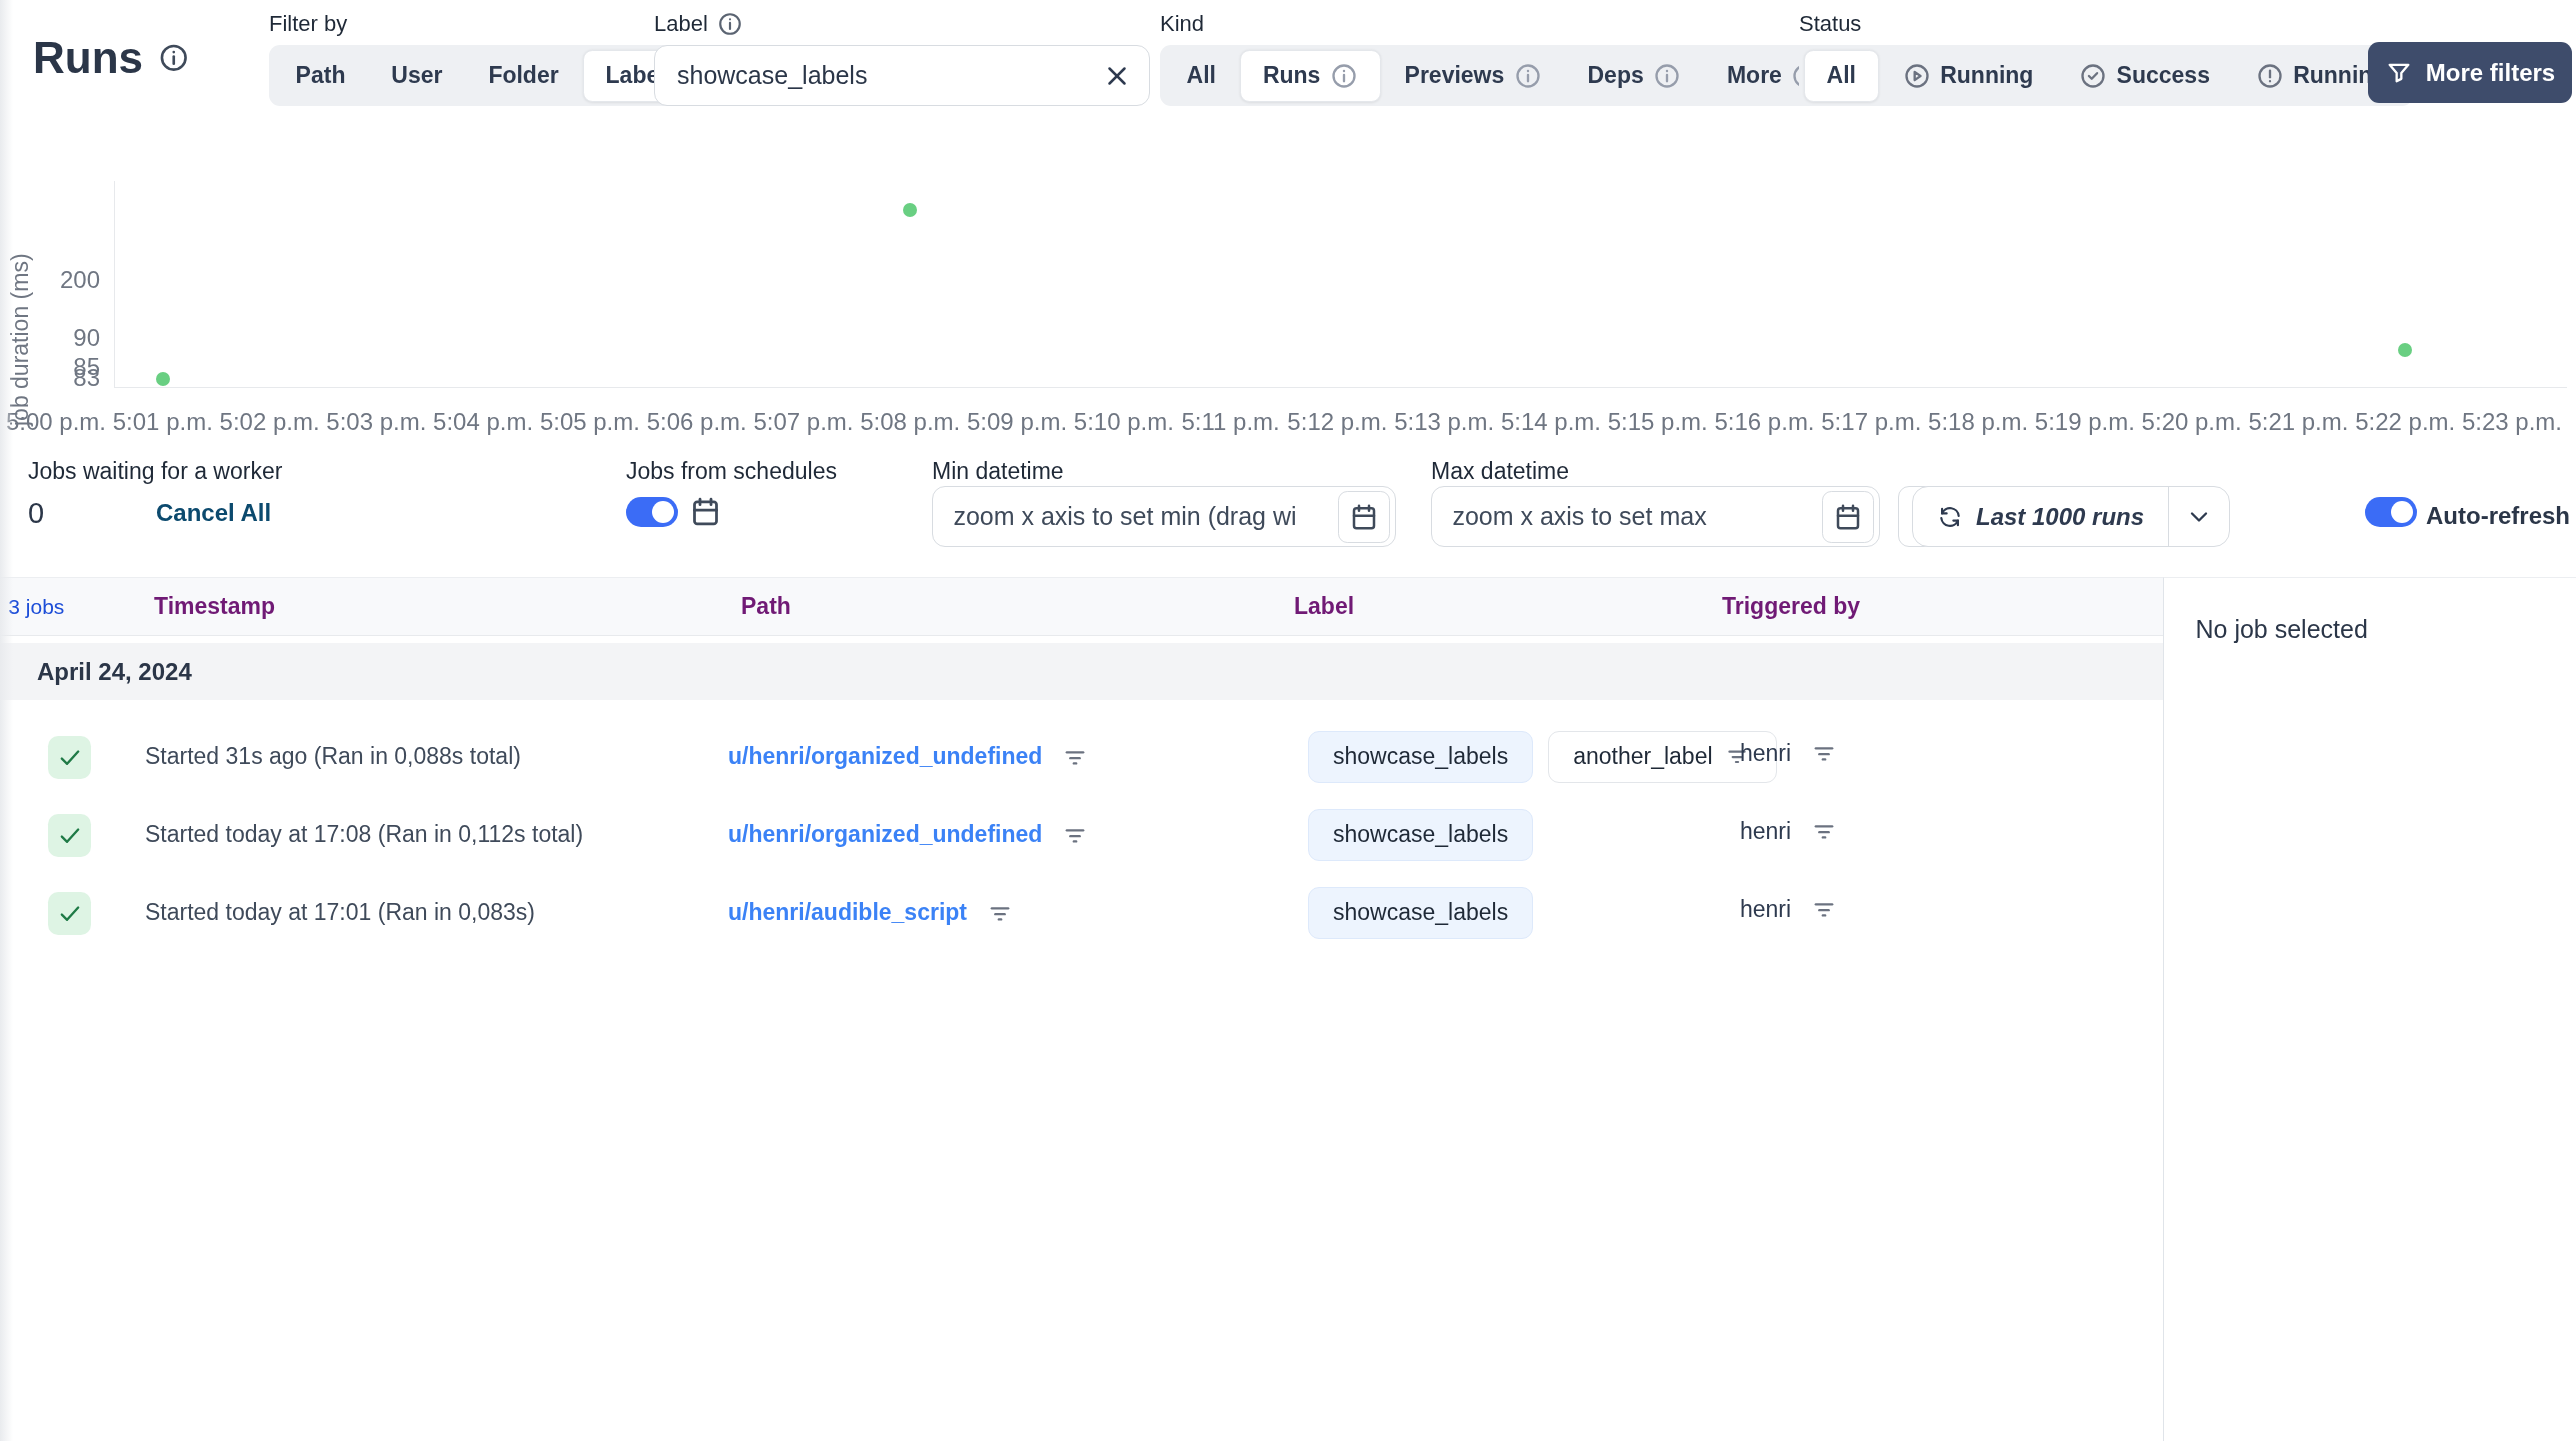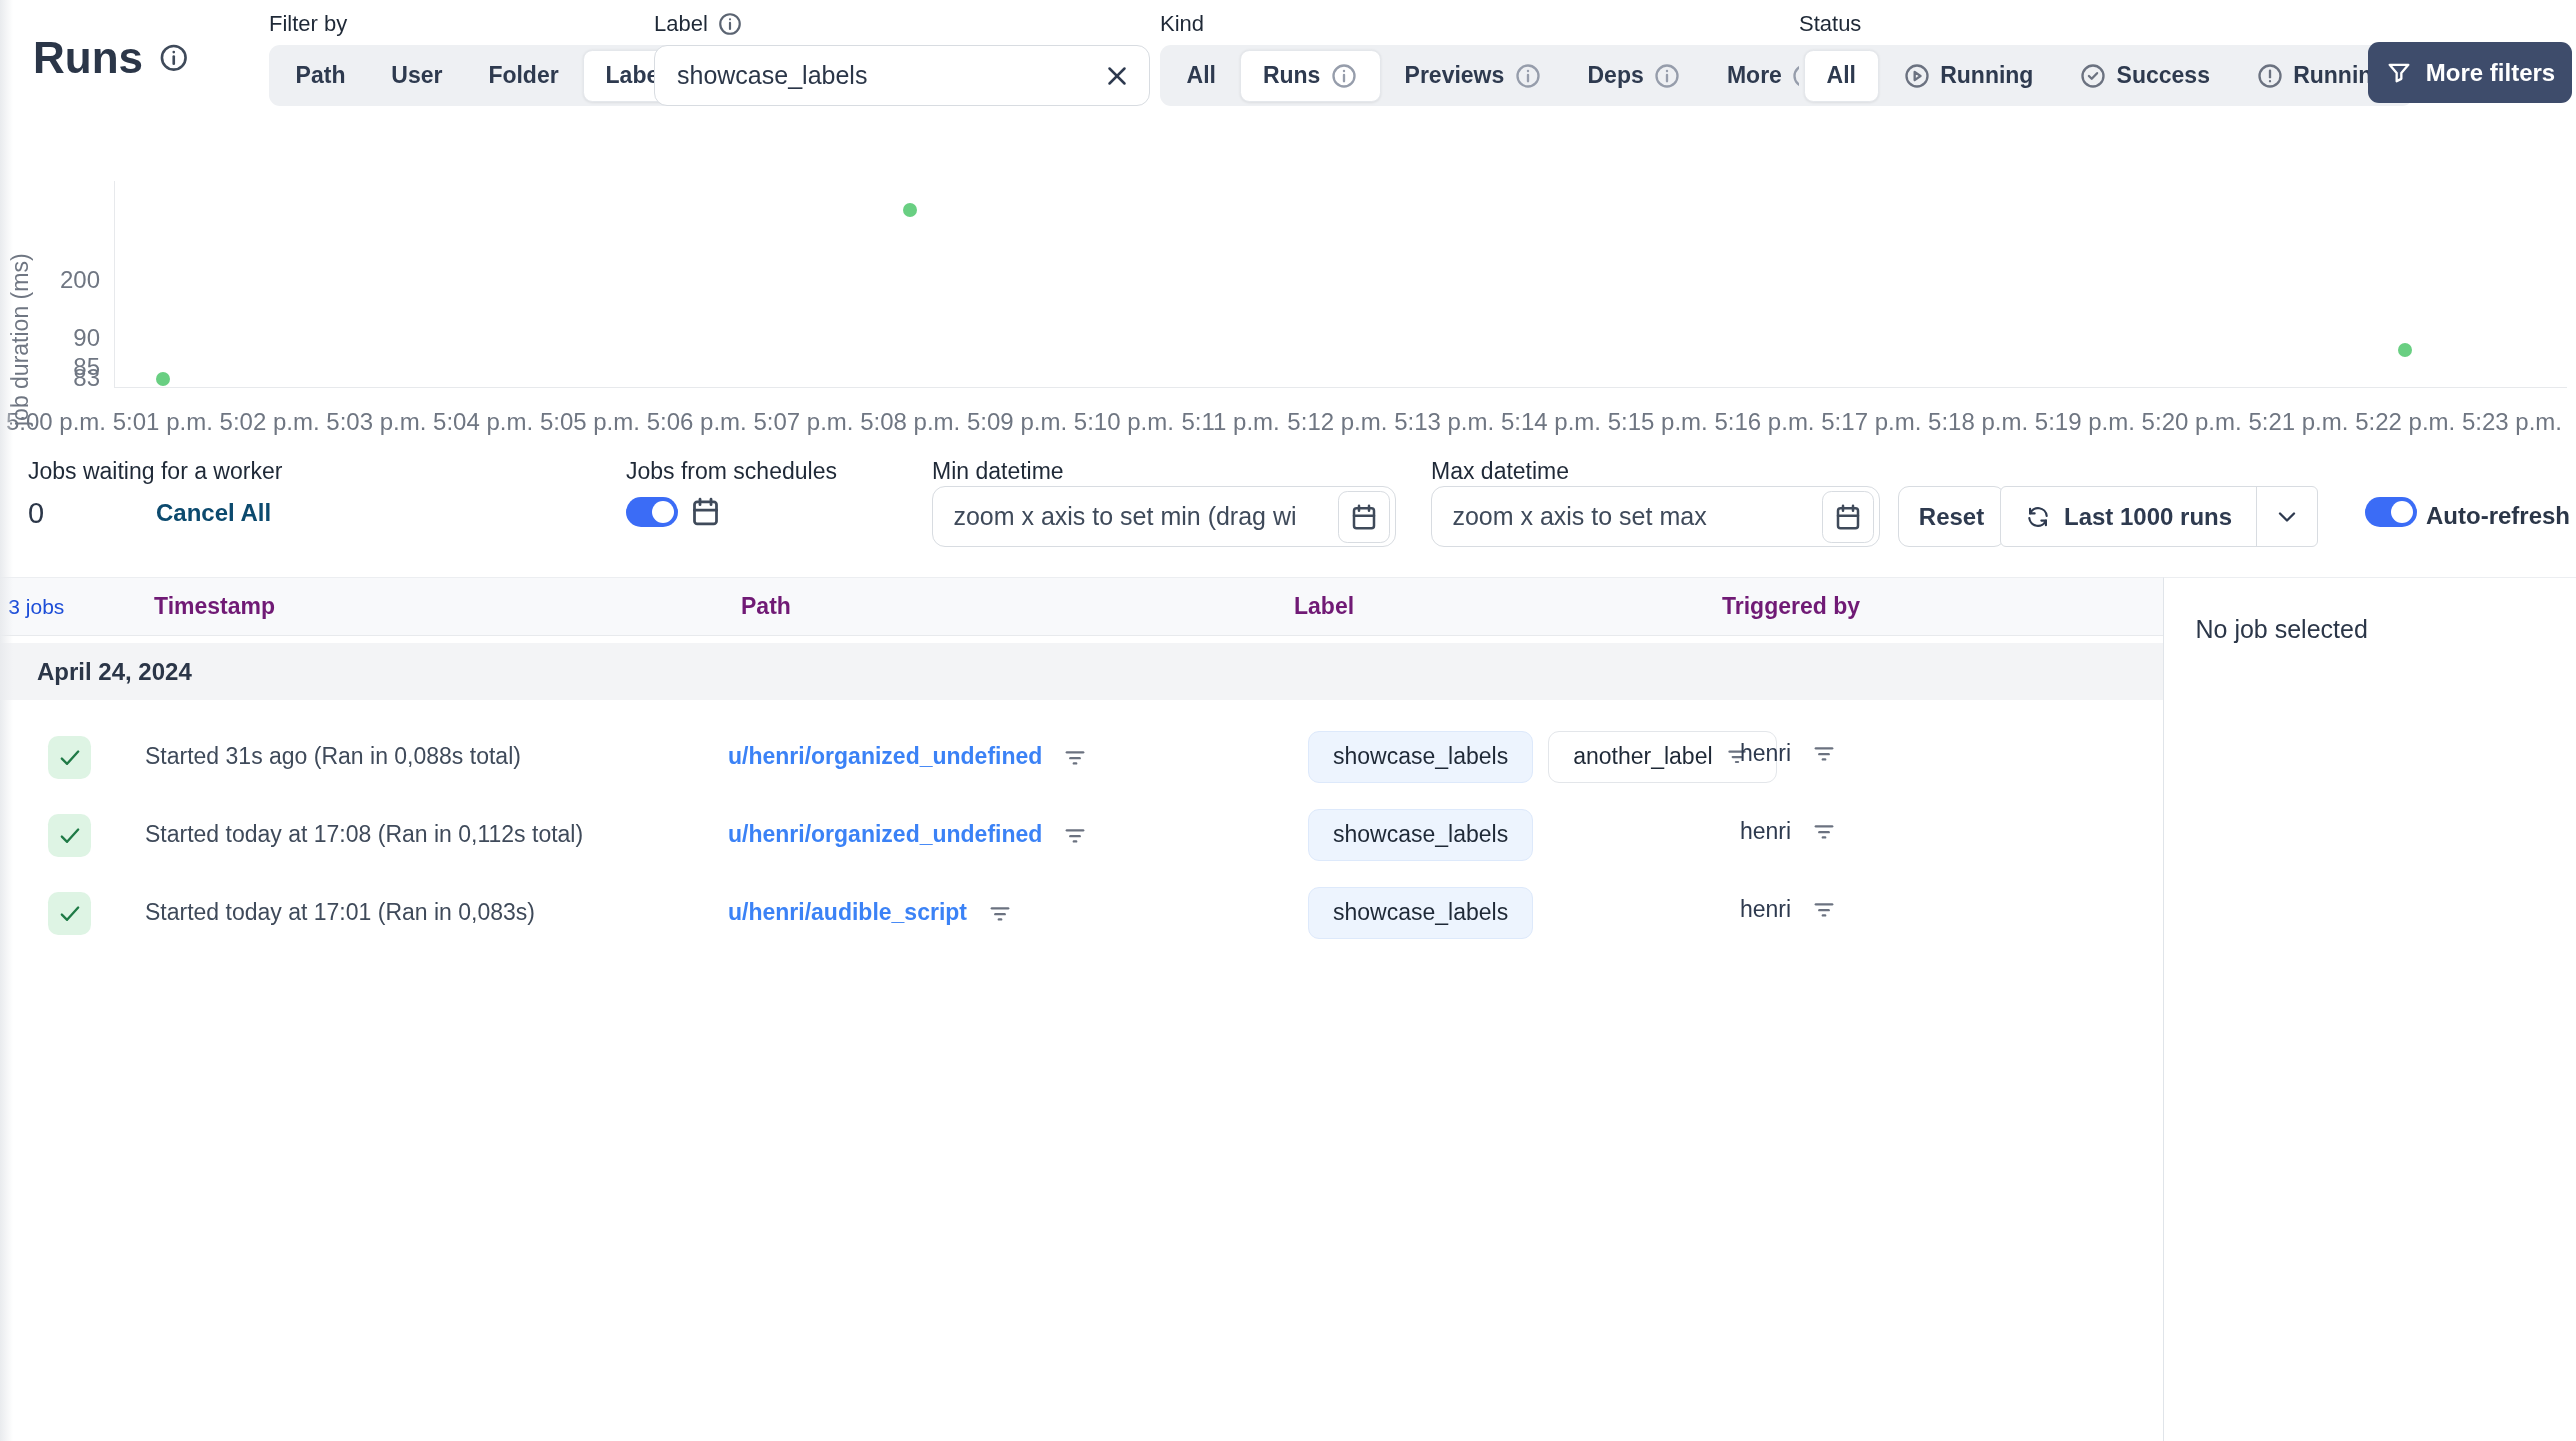--- a/index.html
+++ b/index.html
@@ -52,22 +52,22 @@
   .sched-cal { position:absolute; left:689px; top:50px; width:33px; height:33px; cursor:pointer; }
   .dt-wrap { position:absolute; top:41px; }
   .dt-input { height:61px; border:1.9px solid #d8dce1; border-radius:13px; background:#fff;
     padding:0 70px 0 20.4px; font-size:25px; color:#3f4a5a; font-family:inherit; outline:none; }
   .dt-input::placeholder { color:#3f4a5a; opacity:1; }
   .dt-cal-btn { position:absolute; right:5.6px; top:4.6px; width:52px; height:52px; background:#fff;
     border:1.9px solid #d8dce1; border-radius:9.3px; display:flex; align-items:center; justify-content:center; cursor:pointer; }
   .btn-plain { position:absolute; top:41px; height:61px; background:#fff; border:1.9px solid #d8dce1; border-radius:11px;
     font-size:24px; font-weight:600; color:#2e3a4f; font-family:inherit; cursor:pointer;
     display:flex; align-items:center; justify-content:center; }
-  .split-btn { position:absolute; left:2000px; top:41px; height:61px; display:flex; align-items:stretch;
-    background:#fff; border:1.9px solid #d8dce1; border-radius:6px; overflow:hidden; }
+  .split-btn { position:absolute; left:1912px; top:41px; height:61px; display:flex; align-items:stretch;
+    background:#fff; border:1.9px solid #d8dce1; border-radius:16px; overflow:hidden;font-style:italic; }
   .split-main { display:flex; align-items:center; gap:13px; padding:0 24px; font-size:24px; font-weight:600; cursor:pointer; }
   .split-caret { display:flex; align-items:center; justify-content:center; width:61px; border-left:1.9px solid #d8dce1; cursor:pointer; }
   .autorefresh-toggle { position:absolute; left:2365px; top:52px; }
   .autorefresh-label { position:absolute; left:2426px; top:57px; font-size:24px; font-weight:600; color:#2b3648; }
 
   
   .table-area { position:absolute; left:0; top:577px; width:2163px; bottom:0; }
   .thead { position:relative; height:59px; background:#f8f9fb; border-top:0.9px solid #eceef1; border-bottom:0.9px solid #e8eaed; }
   .jobs-count { position:absolute; left:8.3px; top:16.7px; font-size:21px; color:#1d4ed8; }
   .th { position:absolute; top:15px; font-size:23px; font-weight:700; color:#701a75; }

